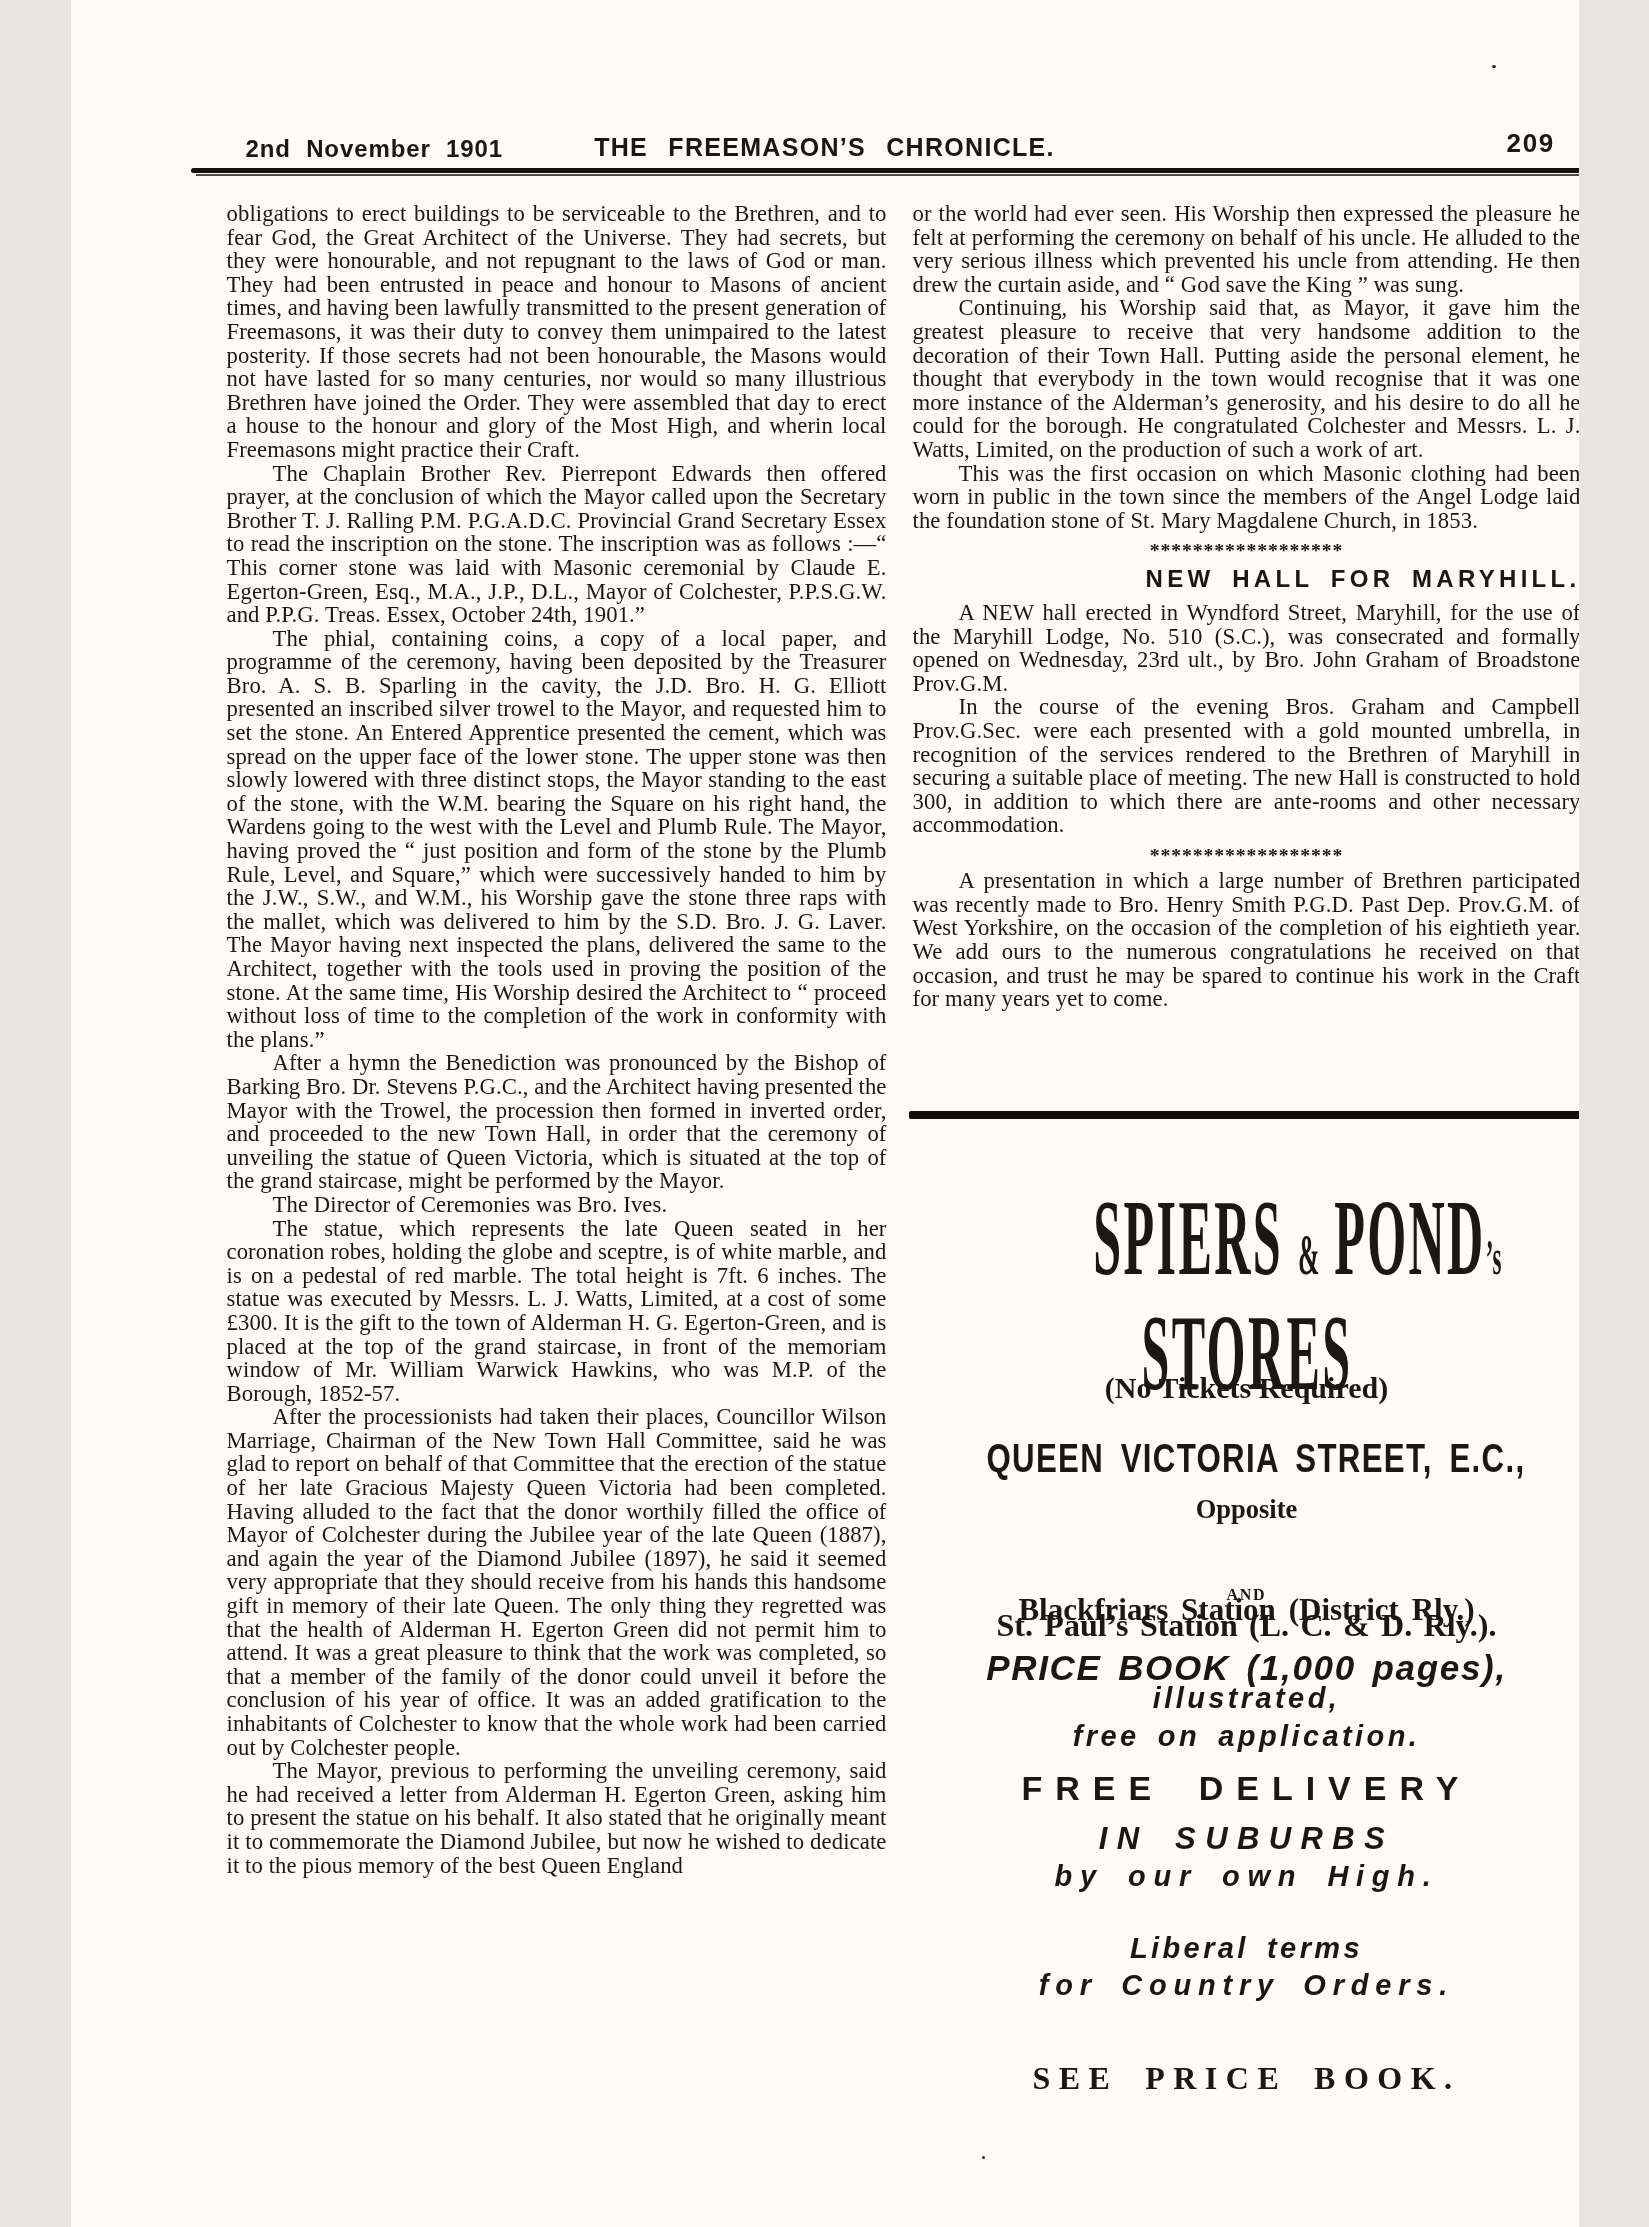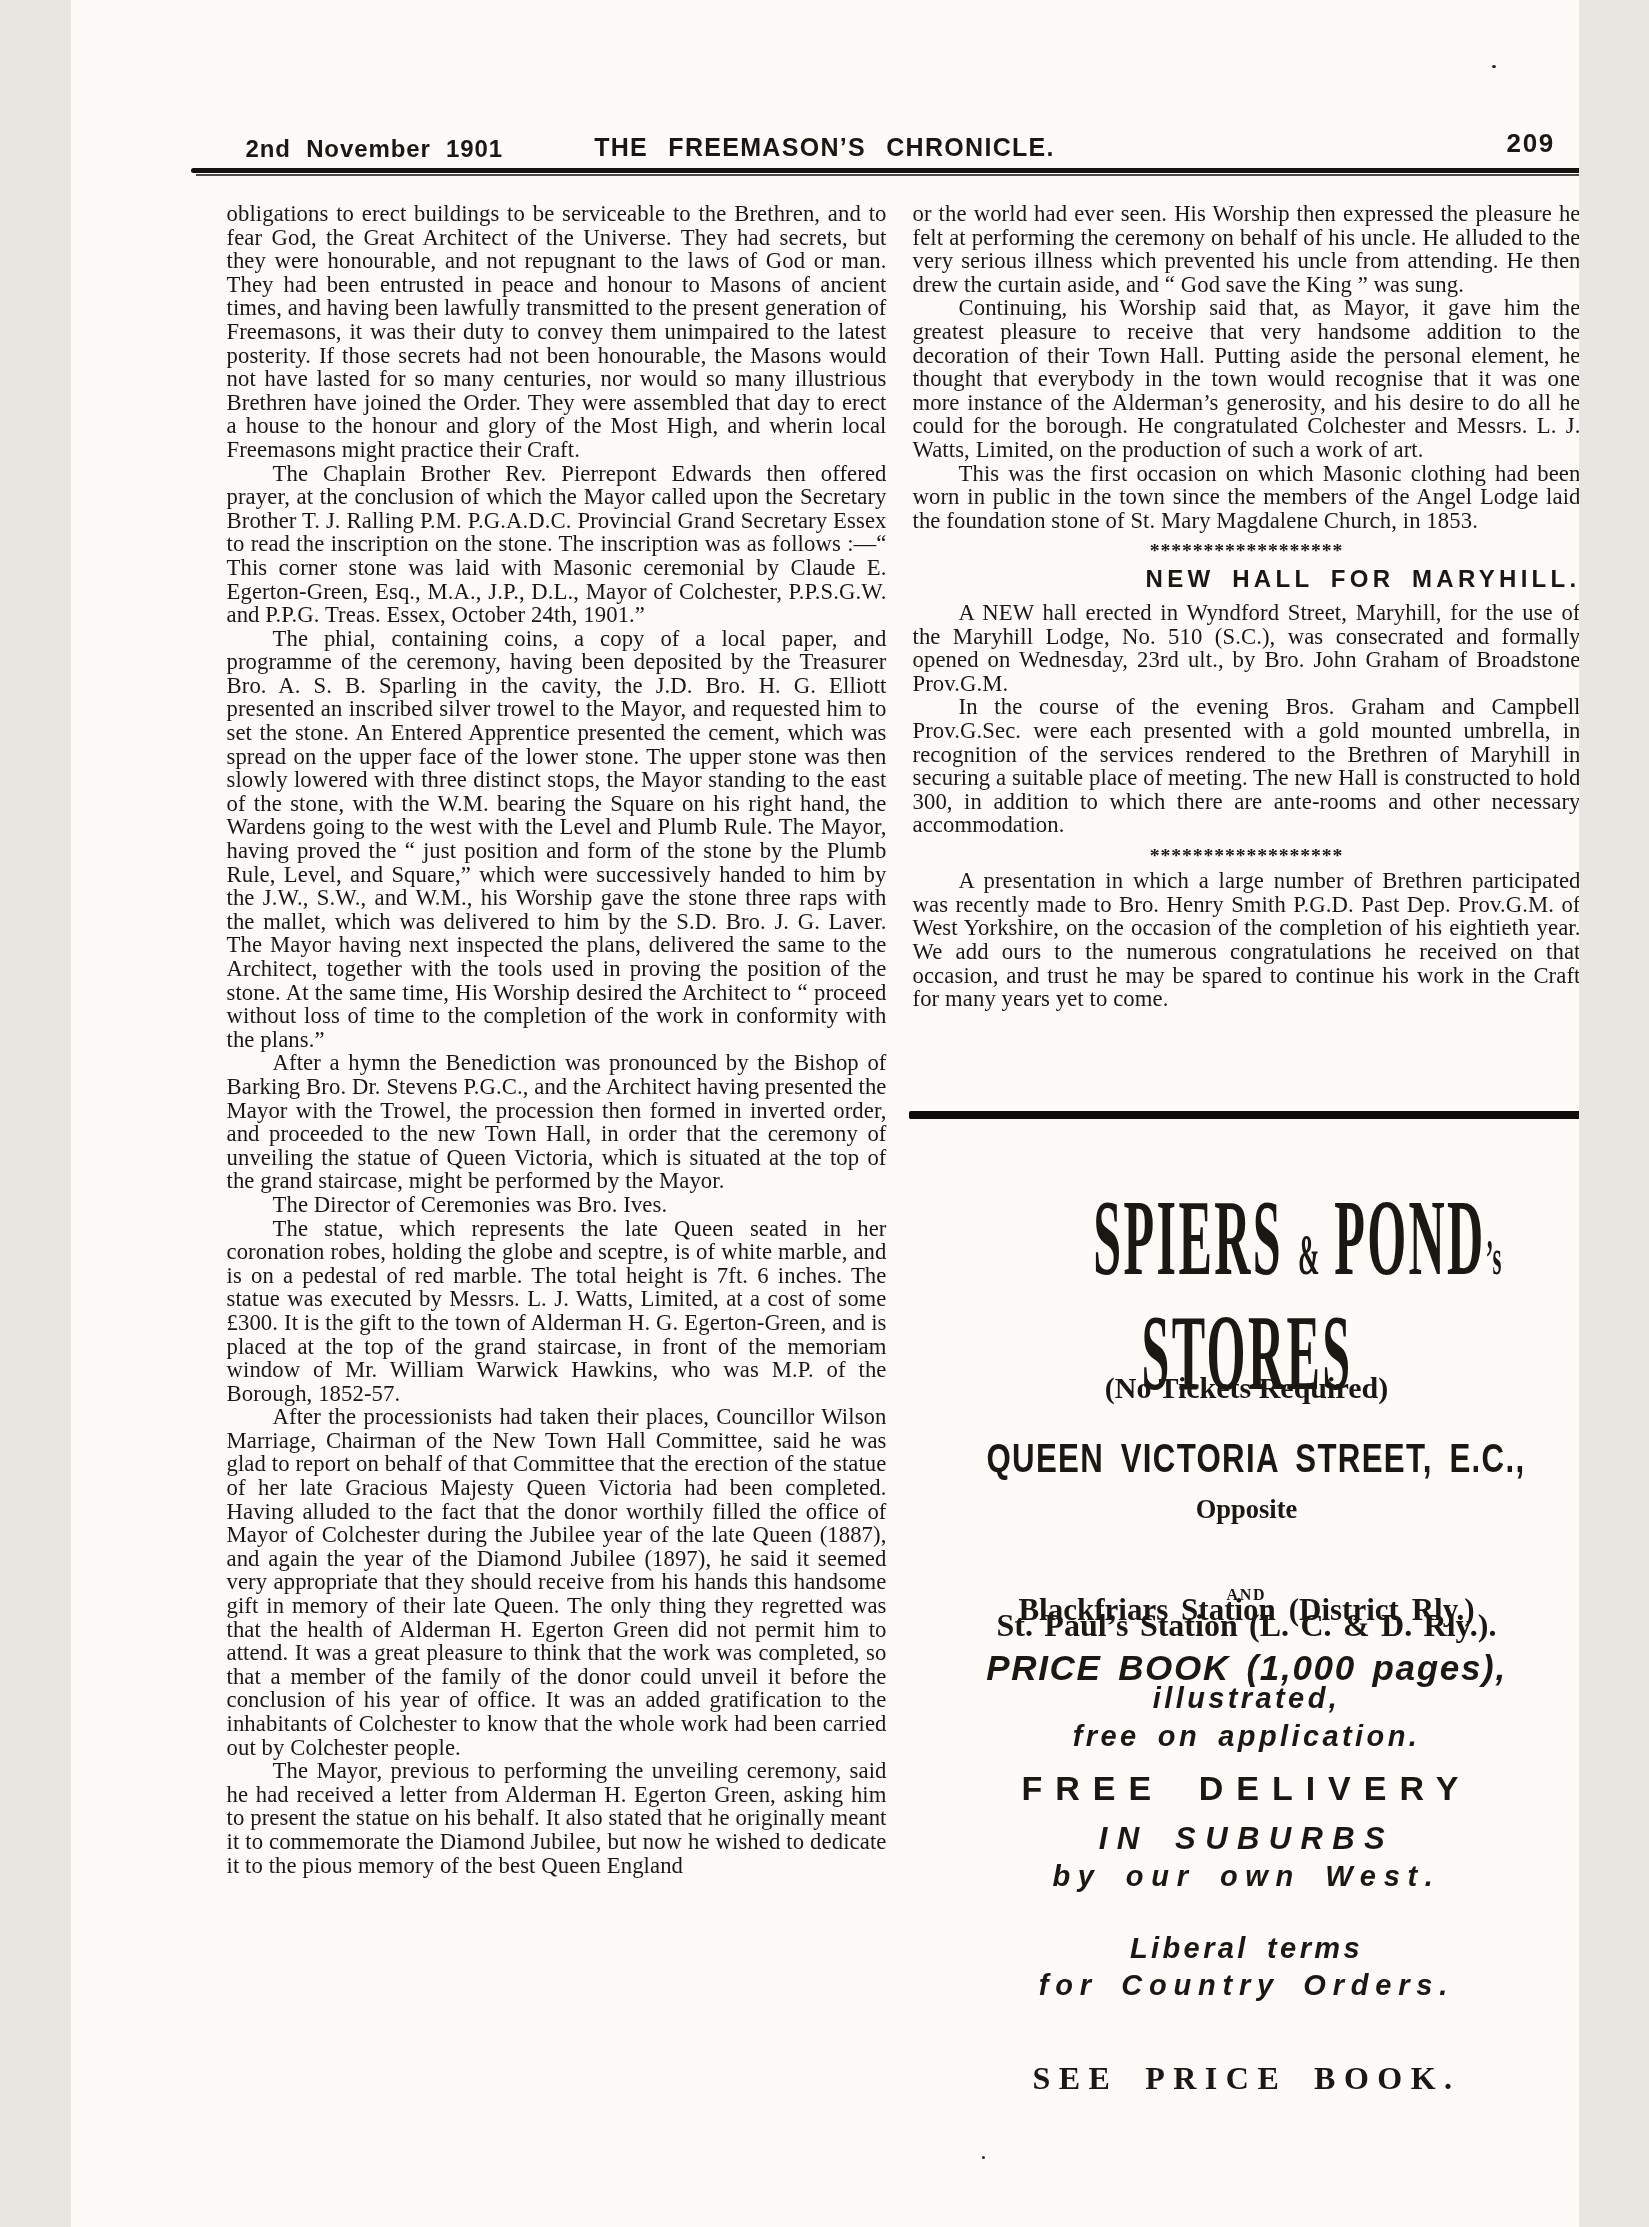--- a/index.html
+++ b/index.html
@@ -150,21 +150,21 @@
     <div class="ad-line ad-street">QUEEN VICTORIA STREET, E.C.,</div>
     <div class="ad-line ad-opposite">Opposite</div>
     <div class="ad-line ad-blackfriars">Blackfriars Station (District Rly.)</div>
     <div class="ad-line ad-and">AND</div>
     <div class="ad-line ad-st-pauls">St. Paul’s Station (L. C. &amp; D. Rly.).</div>
     <div class="ad-line ad-price-book">PRICE BOOK (1,000 pages),</div>
     <div class="ad-line ad-illustrated">illustrated,</div>
     <div class="ad-line ad-free-delivery">FREE DELIVERY</div>
     <div class="ad-line ad-free-app">free on application.</div>
     <div class="ad-line ad-in-suburbs">IN SUBURBS</div>
-    <div class="ad-line ad-vans">by our own West.</div>
+    <div class="ad-line ad-vans">by our own High.</div>
     <div class="ad-line ad-liberal">Liberal terms</div>
     <div class="ad-line ad-country">for Country Orders.</div>
     <div class="ad-line ad-see-price">SEE PRICE BOOK.</div>
   </div>
 
   <div class="speck s1"></div>
   <div class="speck s2"></div>
   <div class="speck s3"></div>
   <div class="speck s4"></div>
 

